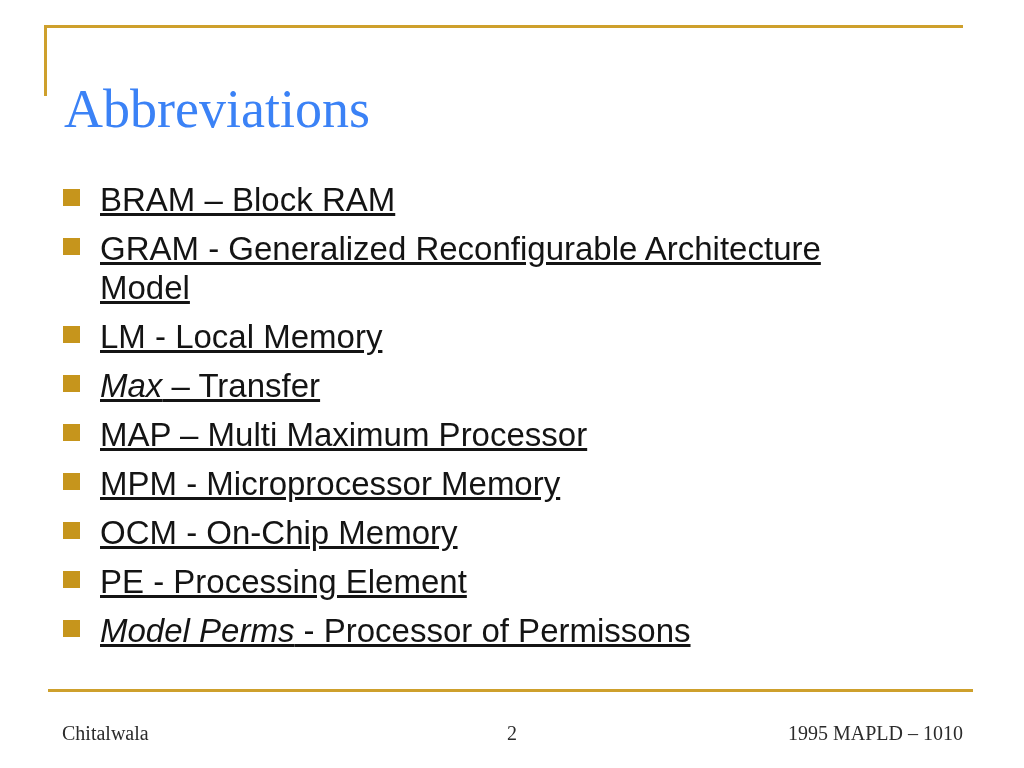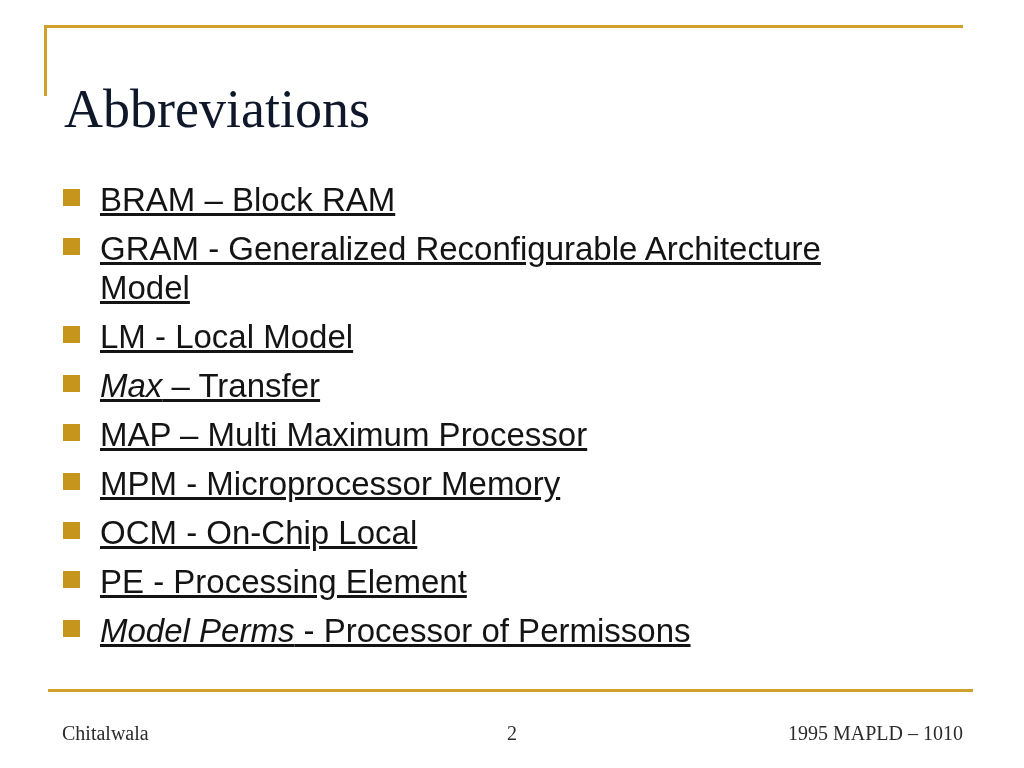--- a/index.html
+++ b/index.html
@@ -34,21 +34,21 @@
     background: #CEA02C;
   }
 
   .title {
     position: absolute;
     left: 64px;
     top: 42px;
     font-family: "Liberation Serif", serif;
     font-size: 54px;
     font-weight: 400;
-    color: #0f172a;
+    color: #3b82f6;
     letter-spacing: 0px;
     white-space: nowrap;
   }
 
   
   .bullets {
     position: absolute;
     left: 63px;
     top: 180px;
     width: 830px;
@@ -123,37 +123,37 @@
     <li>
       <span class="bullet-marker"></span>
       <span class="it"></span><span>BRAM – Block RAM</span>
     </li>
     <li>
       <span class="bullet-marker"></span>
       <span class="it"></span><span>GRAM - Generalized Reconfigurable Architecture Model</span>
     </li>
     <li>
       <span class="bullet-marker"></span>
-      <span class="it"></span><span>LM - Local Model</span>
+      <span class="it"></span><span>LM - Local Memory</span>
     </li>
     <li>
       <span class="bullet-marker"></span>
       <span class="it">Max</span><span> – Transfer</span>
     </li>
     <li>
       <span class="bullet-marker"></span>
       <span class="it"></span><span>MAP – Multi Maximum Processor</span>
     </li>
     <li>
       <span class="bullet-marker"></span>
       <span class="it"></span><span>MPM - Microprocessor Memory</span>
     </li>
     <li>
       <span class="bullet-marker"></span>
-      <span class="it"></span><span>OCM - On-Chip Local</span>
+      <span class="it"></span><span>OCM - On-Chip Memory</span>
     </li>
     <li>
       <span class="bullet-marker"></span>
       <span class="it"></span><span>PE - Processing Element</span>
     </li>
     <li>
       <span class="bullet-marker"></span>
       <span class="it">Model Perms</span><span> - Processor of Permissons</span>
     </li>
   </ul>

